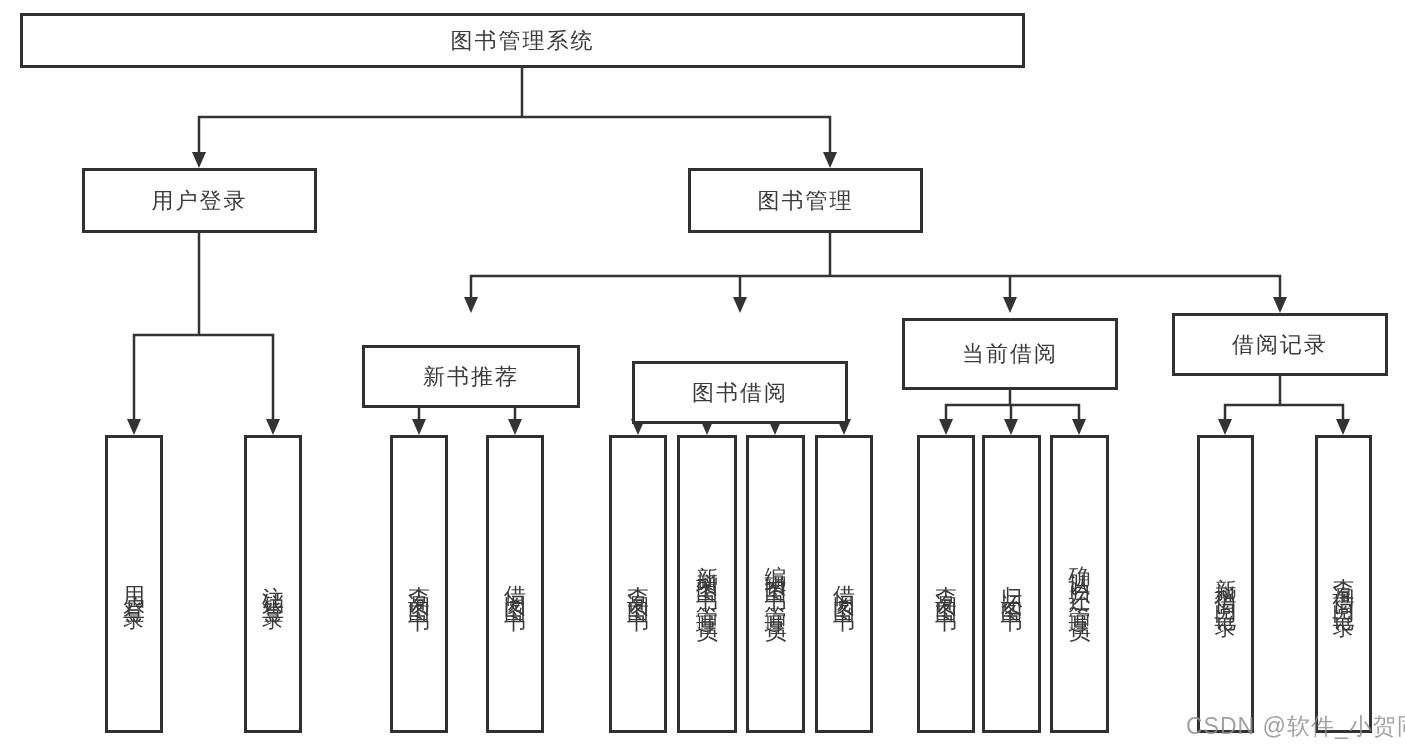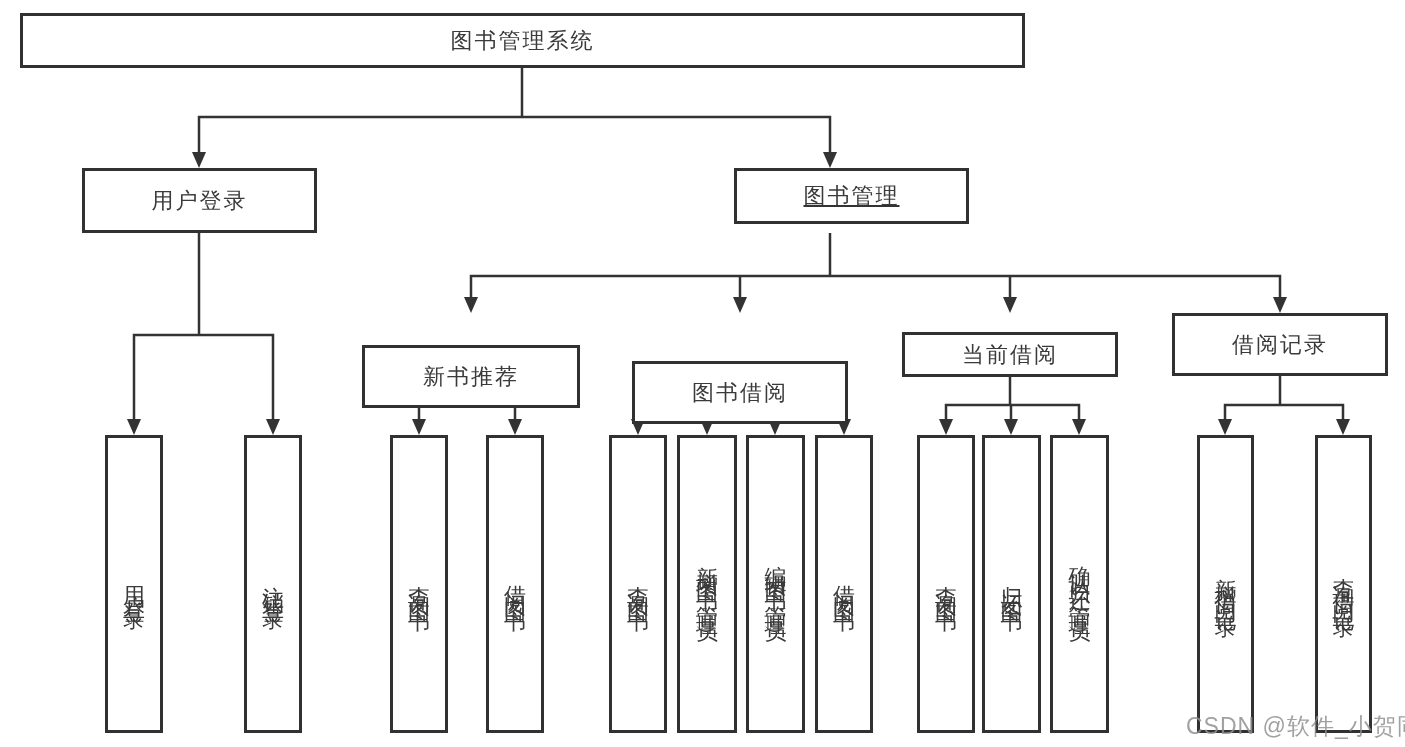--- a/index.html
+++ b/index.html
@@ -109,31 +109,31 @@
     </g>
   </svg>
 
   <div class="node" style="left:20px; top:13px; width:1005px; height:55px;">
     <span class="h-label">图书管理系统</span>
   </div>
 
   <div class="node" style="left:82px; top:168px; width:235px; height:65px;">
     <span class="h-label">用户登录</span>
   </div>
-  <div class="node" style="left:734px; top:168px; width:235px; height:56px;text-decoration:underline;">
+  <div class="node" style="left:688px; top:168px; width:235px; height:65px;">
     <span class="h-label">图书管理</span>
   </div>
 
   <div class="node" style="left:362px; top:313px; width:218px; height:63px;margin-top:32px;">
     <span class="h-label">新书推荐</span>
   </div>
   <div class="node" style="left:632px; top:313px; width:216px; height:63px;margin-top:48px;">
     <span class="h-label">图书借阅</span>
   </div>
-  <div class="node" style="left:902px; top:332px; width:216px; height:45px;text-align:center;">
+  <div class="node" style="left:902px; top:318px; width:216px; height:72px;text-align:center;">
     <span class="h-label">当前借阅</span>
   </div>
   <div class="node" style="left:1172px; top:313px; width:216px; height:63px;">
     <span class="h-label">借阅记录</span>
   </div>
 
   <div class="node leaf" style="left:105px; top:435px; width:58px; height:298px;">
     <span class="v-label">用户登录</span>
   </div>
   <div class="node leaf" style="left:244px; top:435px; width:58px; height:298px;">

